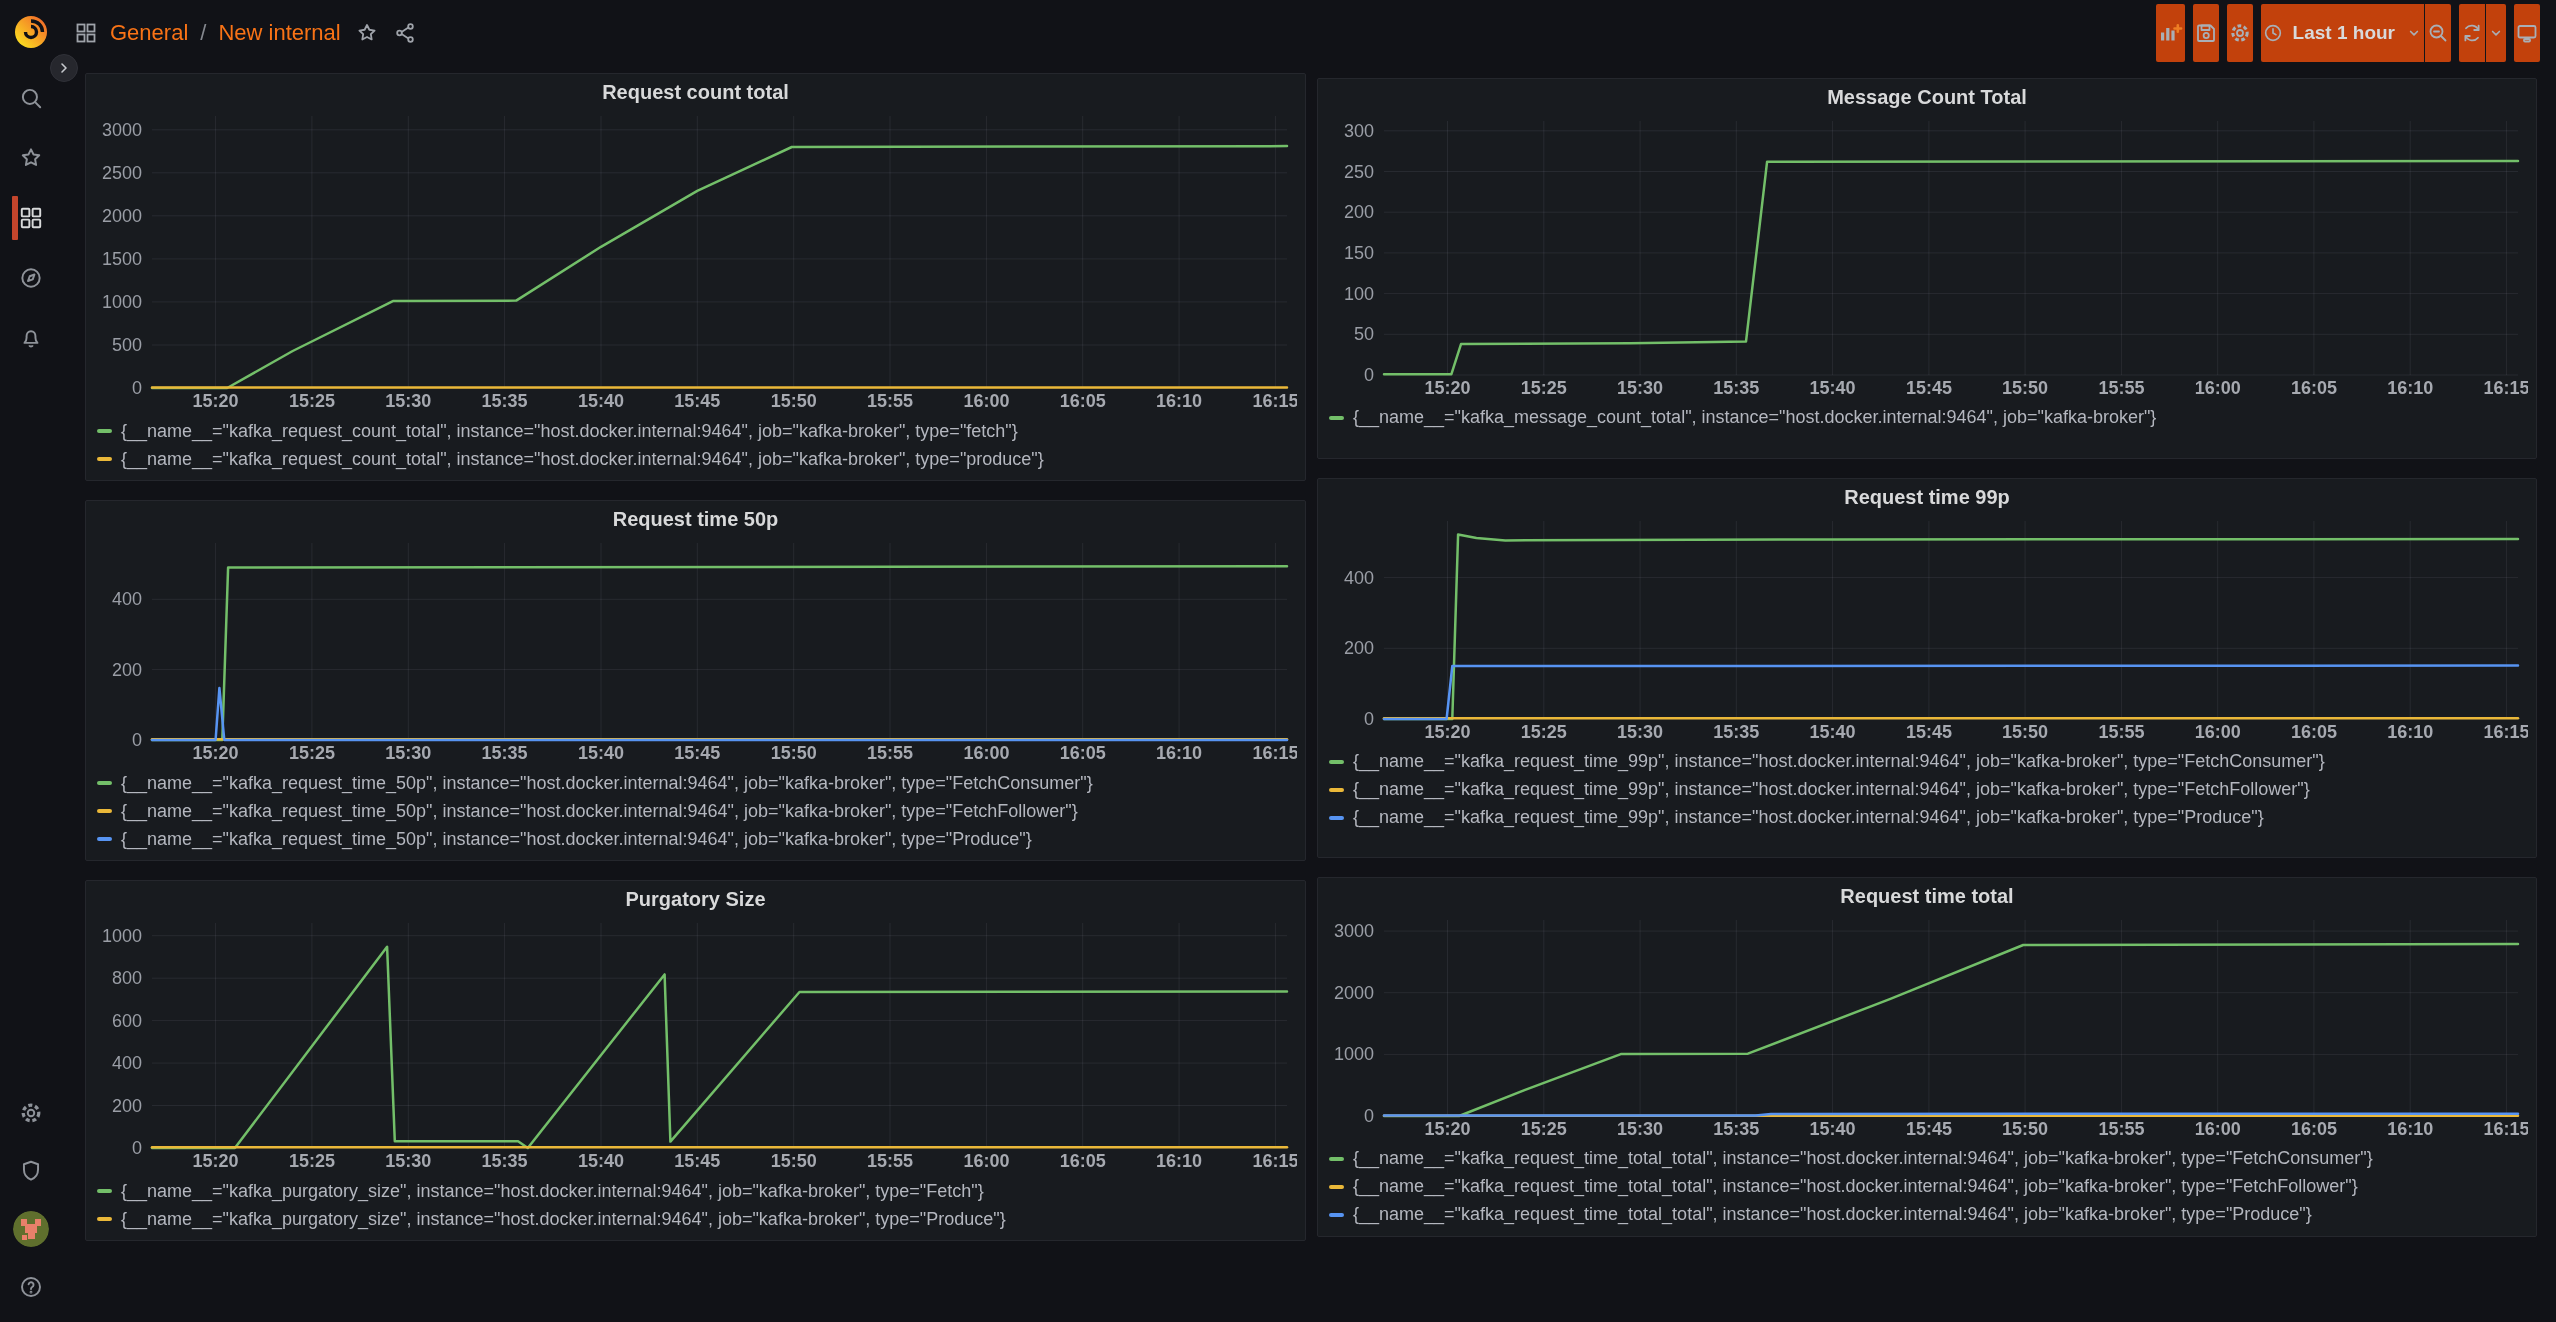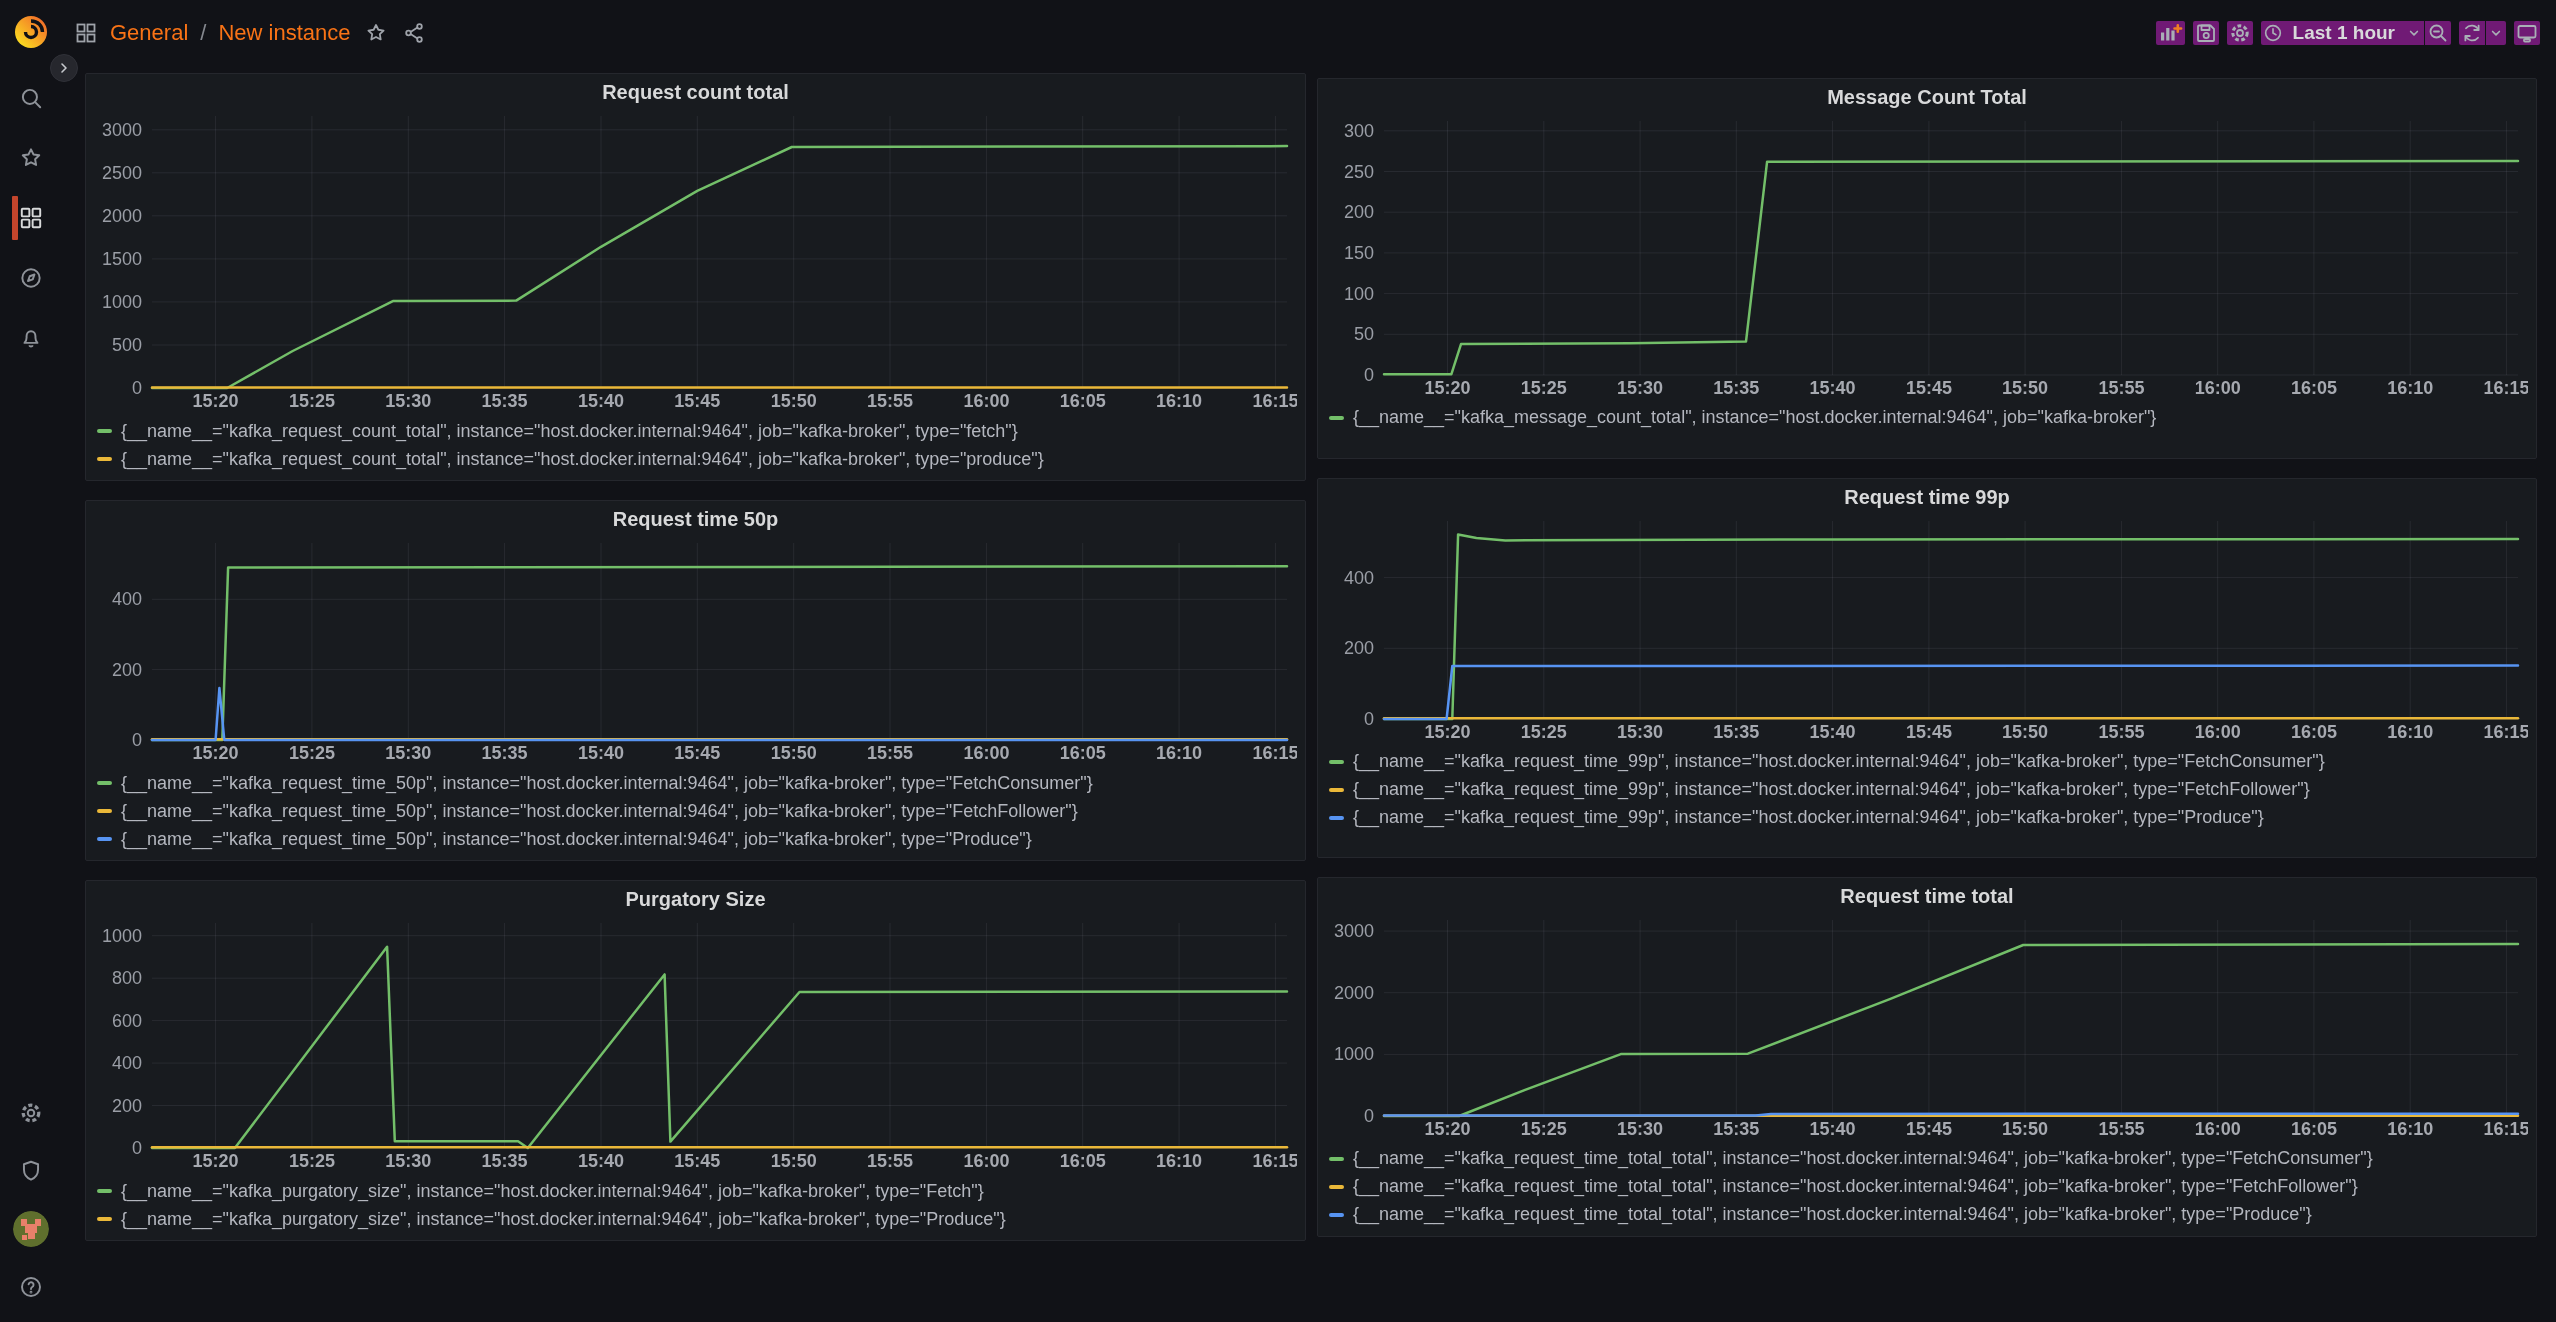--- a/index.html
+++ b/index.html
@@ -28,22 +28,22 @@
   
   .main { flex:1; display:flex; flex-direction:column; }
   .navbar { height:66px; display:flex; align-items:center; justify-content:space-between;
             padding:0 16px 0 12px; }
   .breadcrumb { display:flex; align-items:center; gap:12px; font-size:22px; }
   .crumb-icon { color:#9fa3aa; display:flex; }
   .crumb-link { color:#f97316; cursor:pointer; }
   .crumb-sep { color:#85888f; }
   .crumb-action { color:#9fa3aa; display:flex; cursor:pointer; margin-left:2px; }
   .toolbar { display:flex; align-items:center; gap:8px; }
-  .tb-btn, .tb-seg { height:24px; display:flex; align-items:center; justify-content:center;
-            background:#701a75; color:#a9afb6; border-radius:2px; padding:0 1px; cursor:pointer; }
+  .tb-btn, .tb-seg { height:58px; display:flex; align-items:center; justify-content:center;
+            background:#c2410c; color:#a9afb6; border-radius:2px; padding:0 1px; cursor:pointer; }
   .tb-group { display:flex; border-radius:2px; overflow:hidden; }
   .tb-group .tb-seg { border-radius:0; }
   .tb-group .tb-seg + .tb-seg { border-left:1px solid #131519; }
   .time-label { font-size:19px; font-weight:700; color:#d8d9da; margin:0 10px 0 9px; }
 
   
   .dash { padding:7px 0 0 23px; display:flex; gap:11px; align-items:center; }
   .col { display:flex; flex-direction:column; gap:19px; }
   .col-left  { width:1221px; }
   .col-right { width:1220px; }
@@ -163,21 +163,21 @@
         <span class="crumb-icon">
           <svg class="icon" width="24" height="24" viewBox="0 0 24 24" fill="none" stroke="currentColor" stroke-width="1.8">
               <rect x="3.5" y="3.5" width="7" height="7"></rect>
               <rect x="13.5" y="3.5" width="7" height="7"></rect>
               <rect x="3.5" y="13.5" width="7" height="7"></rect>
               <rect x="13.5" y="13.5" width="7" height="7"></rect>
             </svg>
         </span>
         <span class="crumb-link">General</span>
         <span class="crumb-sep">/</span>
-        <span class="crumb-link">New instance</span>
+        <span class="crumb-link">New internal</span>
         <span class="crumb-action">
           <svg class="icon" width="24" height="24" viewBox="0 0 24 24" fill="none" stroke="currentColor" stroke-width="1.8" stroke-linejoin="round">
               <path d="M12 4l2.35 4.76 5.25.76-3.8 3.7.9 5.23L12 16l-4.7 2.45.9-5.23-3.8-3.7 5.25-.76z"></path>
             </svg>
         </span>
         <span class="crumb-action">
           <svg class="icon" width="24" height="24" viewBox="0 0 24 24" fill="none" stroke="currentColor" stroke-width="1.8">
               <circle cx="17.5" cy="5.5" r="2.3"></circle>
               <circle cx="6.5" cy="12" r="2.3"></circle>
               <circle cx="17.5" cy="18.5" r="2.3"></circle>

